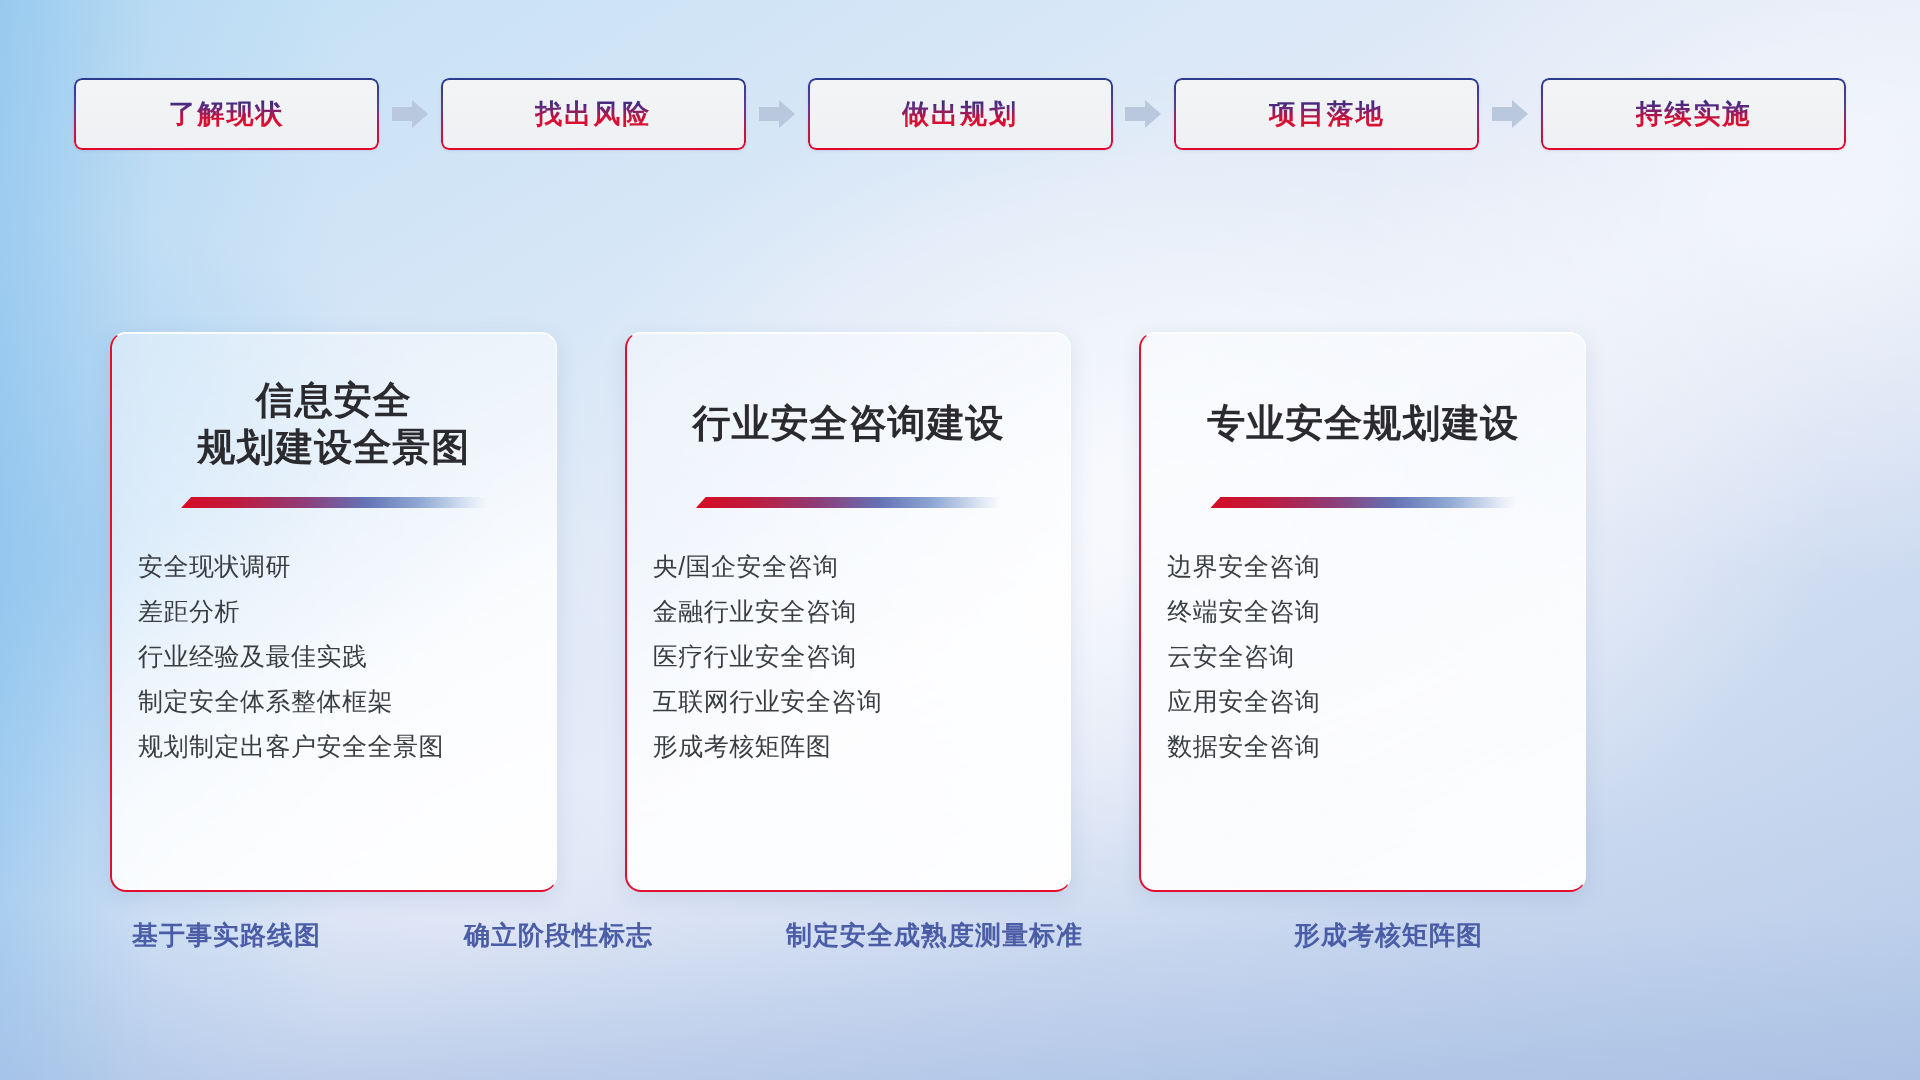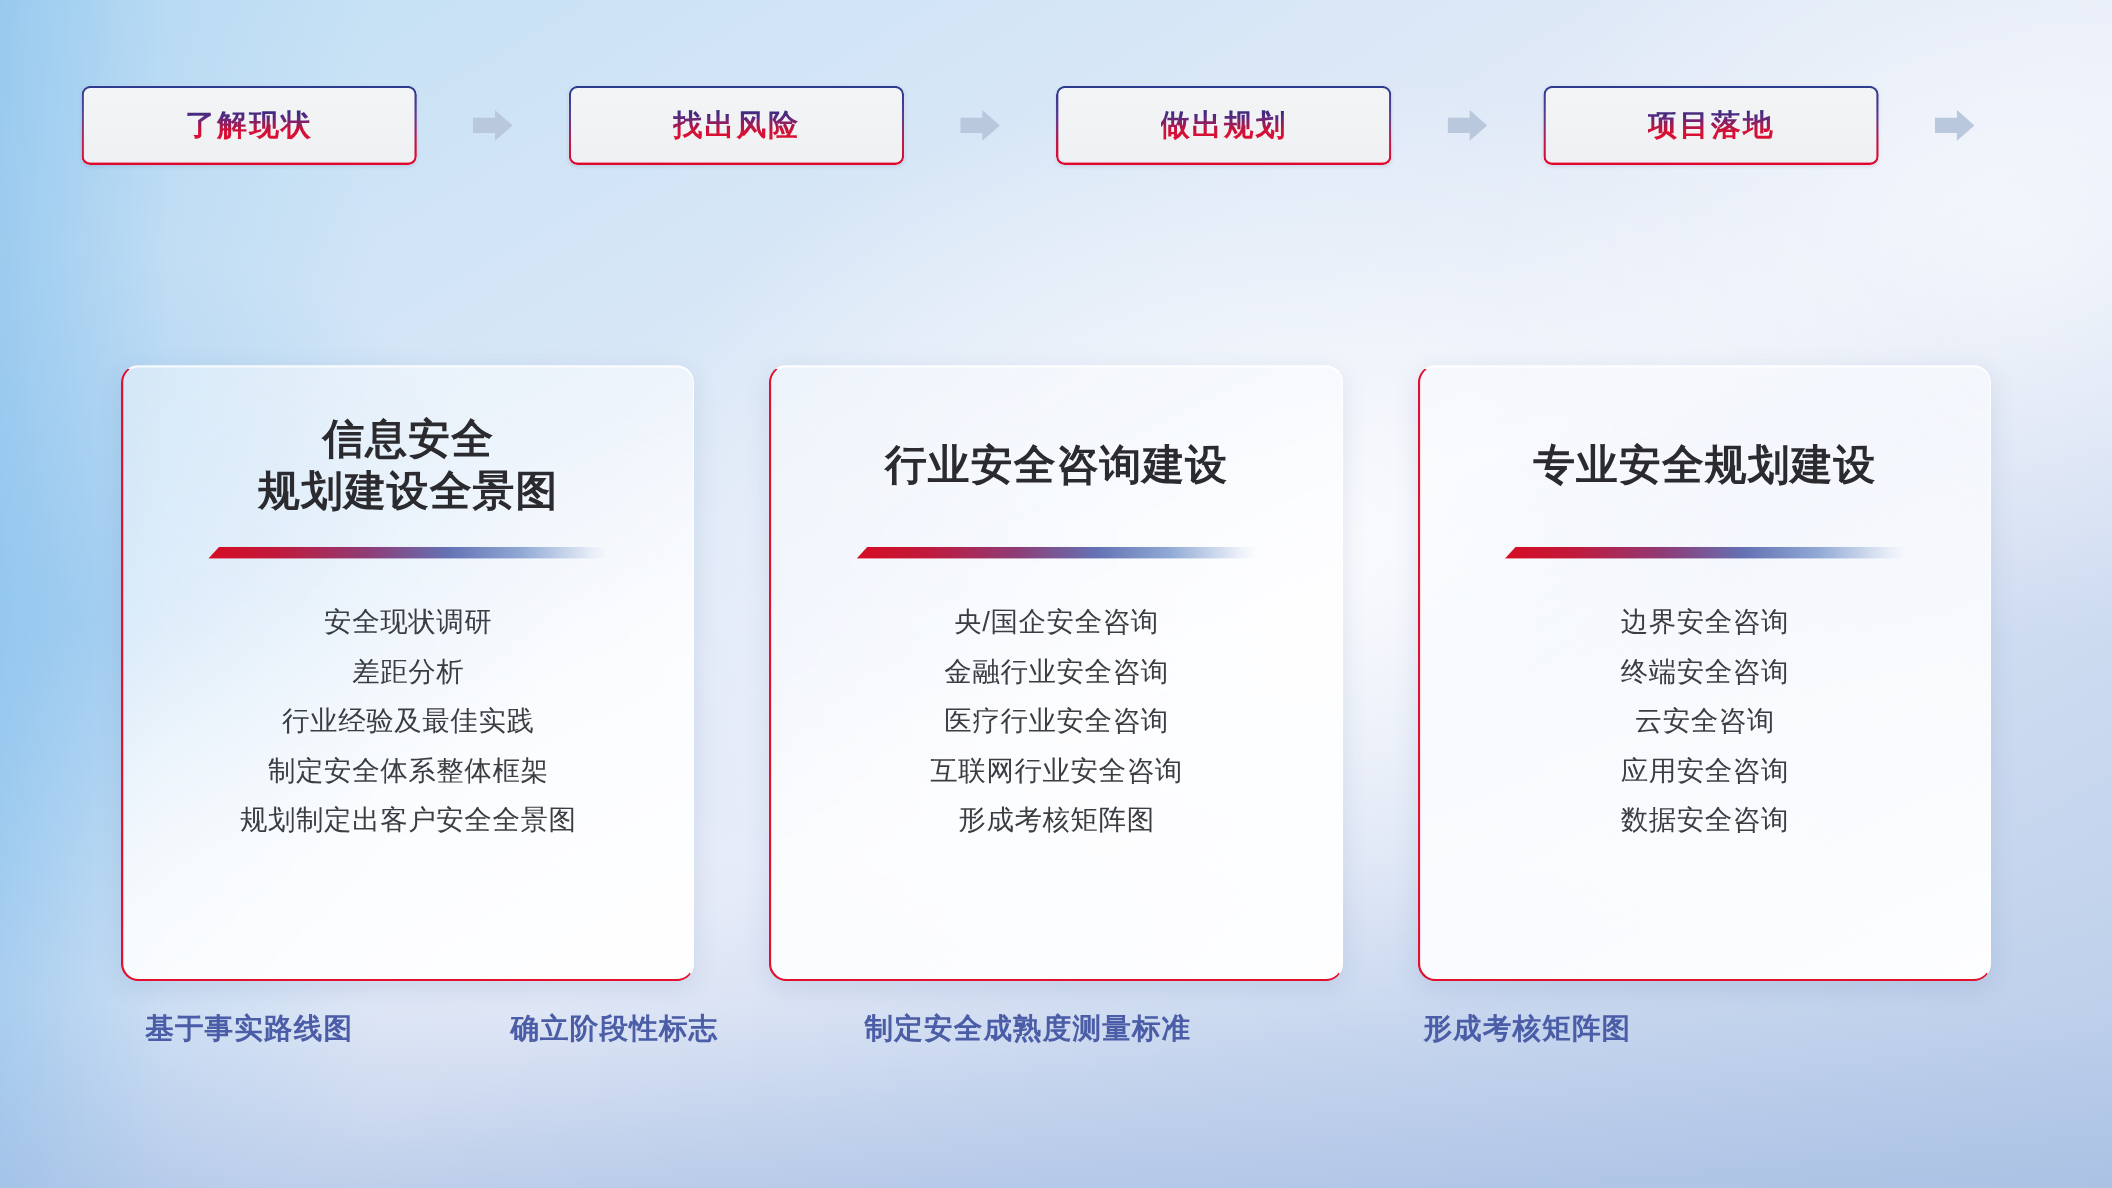--- a/index.html
+++ b/index.html
@@ -114,21 +114,21 @@
     font-size: 40px;
     font-weight: 500;
     color: #1d1f24;
     letter-spacing: 3px;
   }
 
   
   .cards {
     position: absolute;
     left: 110px; top: 332px;
-    width: 1700px; height: 560px;
+    width: 1476px; height: 560px;
     display: flex;
     gap: 68px;
     z-index: 4;
   }
   .card {
     position: relative;
     flex: 1 1 0;
     border-radius: 16px;
     background: linear-gradient(155deg,
         rgba(255,255,255,0.42) 0%,
@@ -173,21 +173,20 @@
         rgba(190,206,232,0.25) 96%,
         rgba(190,206,232,0) 100%);
     clip-path: polygon(10px 0, 100% 0, 100% 100%, 0 100%);
     border-radius: 1px;
   }
 
   .card-list {
     list-style: none;
     margin-top: 30px;
     width: 100%;
-    text-align: center;
   }
   .card-list li {
     font-size: 25px;
     color: #3a3d42;
     line-height: 1.0;
     padding: 10px 0;
     letter-spacing: 0.5px;
   }
 
   
@@ -247,20 +246,23 @@
 
     <div class="step-box">
       <span class="step-label">项目落地</span>
     </div>
     <div class="step-gap">
       <svg class="arrow-icon" width="36" height="32" viewBox="0 0 36 32">
         <path d="M0 9 L20 9 L20 2 L36 16 L20 30 L20 23 L0 23 Z" fill="#b9c8dc"></path>
       </svg>
     </div>
 
+    <div class="step-box">
+      <span class="step-label">持续实施</span>
+    </div>
   </div>
 
 
   <div class="cards">
 
     <div class="card">
       <div class="card-title">
         <span>信息安全</span>
         <span>规划建设全景图</span>
       </div>

